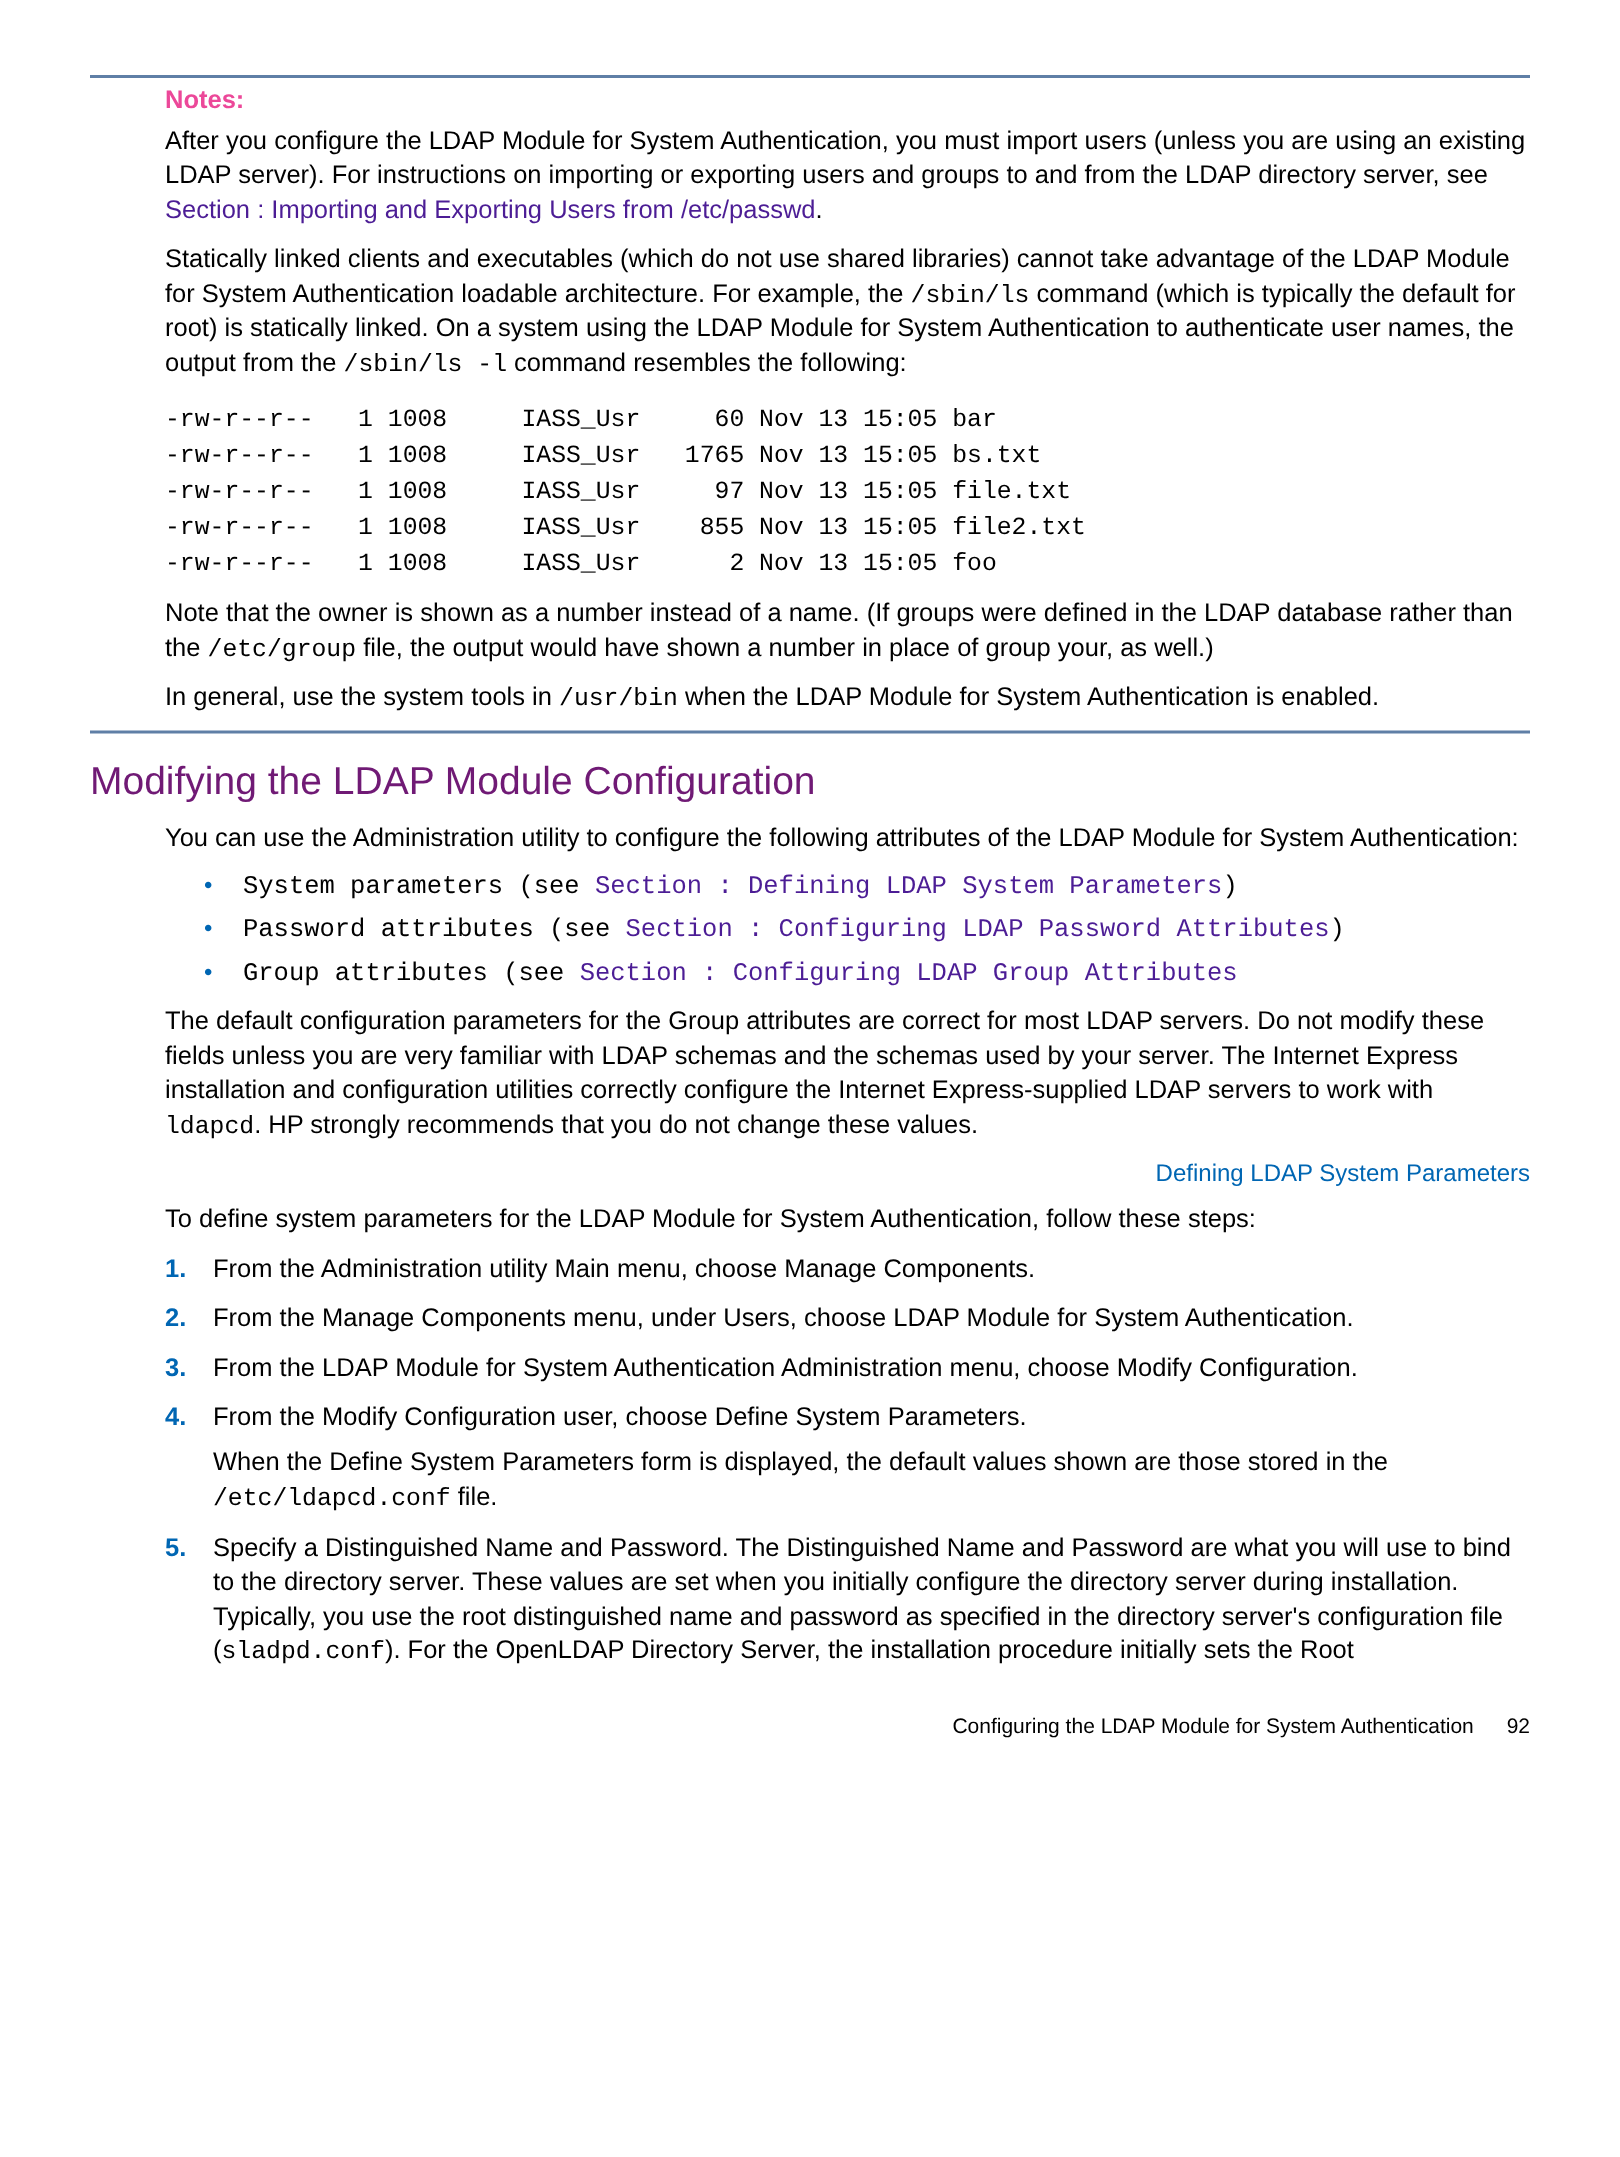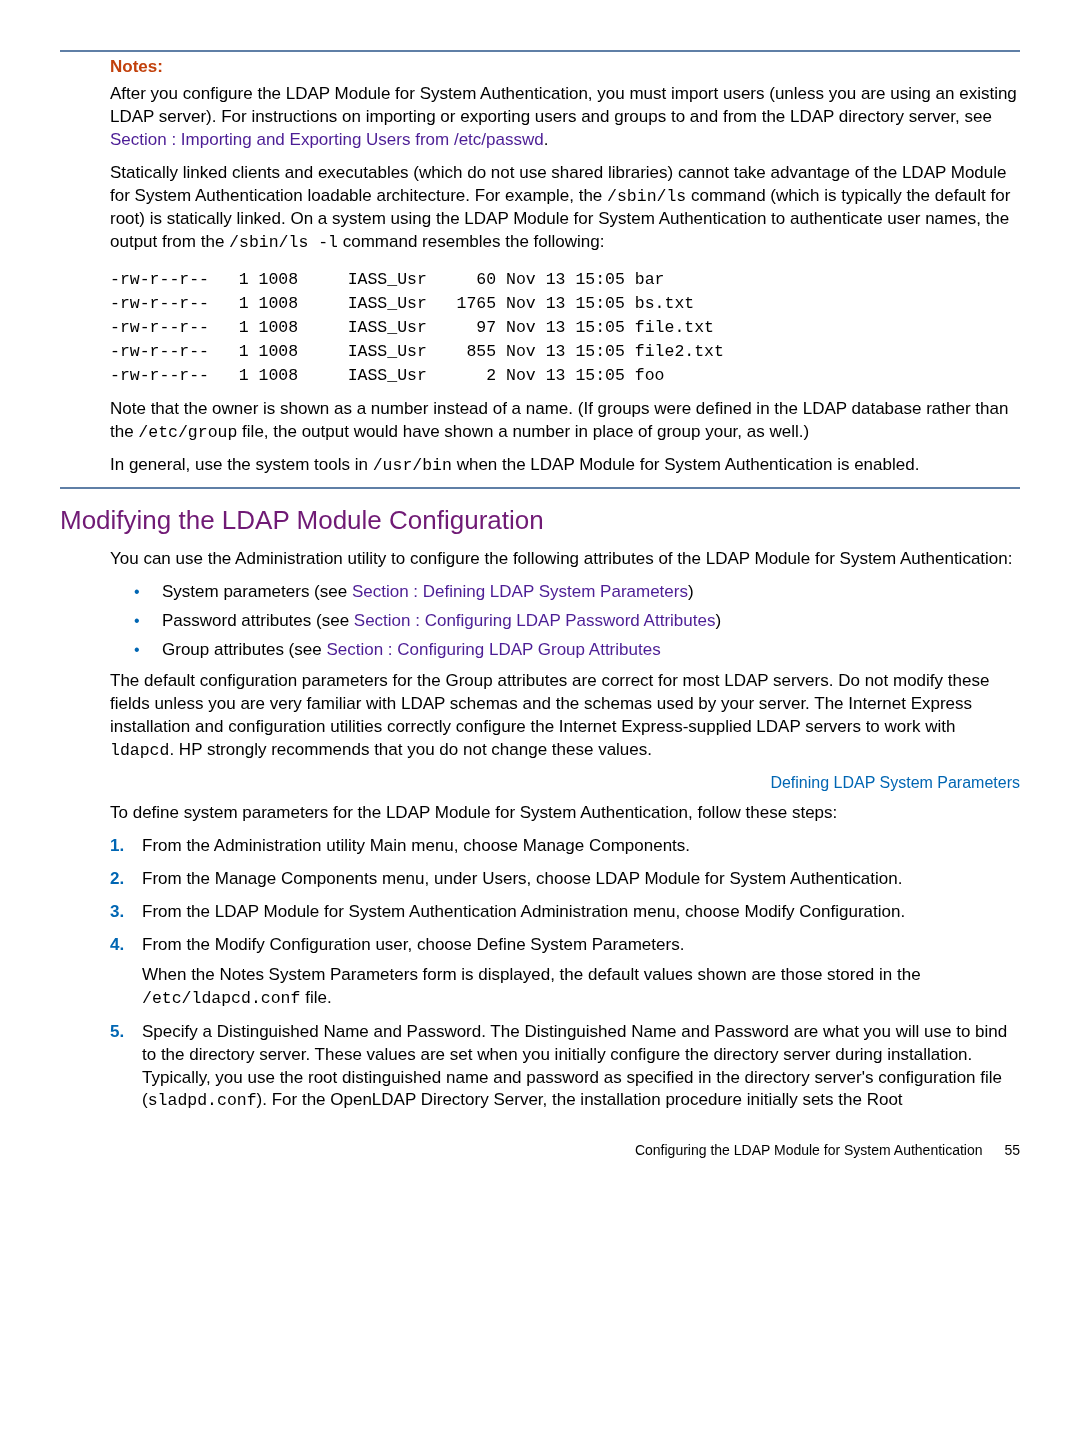--- a/index.html
+++ b/index.html
@@ -20,21 +20,21 @@
   }
   .hr2 {
     border: none;
     border-top: 2px solid #5f7fa6;
     margin: 8px 0 14px 0;
   }
   .content-block {
     margin-left: 50px;
   }
   .notes-label {
-    color: #c2410c;
+    color: #ec4899;
     font-weight: bold;
     font-size: 17px;
     margin: 4px 0 2px 0;
   }
   p { margin: 4px 0 10px 0; }
   .mono {
     font-family: "Courier New", Courier, monospace;
     font-size: 16.5px;
   }
   a.link {
@@ -63,20 +63,21 @@
   }
   ul.bullets {
     list-style: none;
     padding: 0;
     margin: 6px 0 8px 24px;
   }
   ul.bullets > li {
     position: relative;
     padding-left: 28px;
     margin: 6px 0;
+    font-family: Liberation Mono, monospace;
   }
   ul.bullets > li::before {
     content: "•";
     color: #0066b3;
     position: absolute;
     left: 0;
     top: 0;
     font-size: 16px;
     line-height: 1.35;
   }
@@ -171,25 +172,25 @@
 <div class="content-block">
   <p>To define system parameters for the LDAP Module for System Authentication, follow these steps:</p>
 
   <ol class="steps">
     <li><span>From the Administration utility Main menu, choose Manage Components.</span></li>
     <li><span>From the Manage Components menu, under Users, choose LDAP Module for System Authentication.</span></li>
     <li><span>From the LDAP Module for System Authentication Administration menu, choose Modify Configuration.</span></li>
     <li>
       <span>From the Modify Configuration user, choose Define System Parameters.</span>
       <p style="margin-top:8px;">
-        <span>When the Notes System Parameters form is displayed, the default values shown are those stored in the </span><span class="mono">/etc/ldapcd.conf</span><span> file.</span>
+        <span>When the Define System Parameters form is displayed, the default values shown are those stored in the </span><span class="mono">/etc/ldapcd.conf</span><span> file.</span>
       </p>
     </li>
     <li>
       <span>Specify a Distinguished Name and Password. The Distinguished Name and Password are what you will use to bind to the directory server. These values are set when you initially configure the directory server during installation. Typically, you use the root distinguished name and password as specified in the directory server's configuration file (</span><span class="mono">sladpd.conf</span><span>). For the OpenLDAP Directory Server, the installation procedure initially sets the Root</span>
     </li>
   </ol>
 </div>
 
 <div class="footer">
   <span>Configuring the LDAP Module for System Authentication</span>
-  <span class="pg">55</span>
+  <span class="pg">92</span>
 </div>
 
 </body></html>

